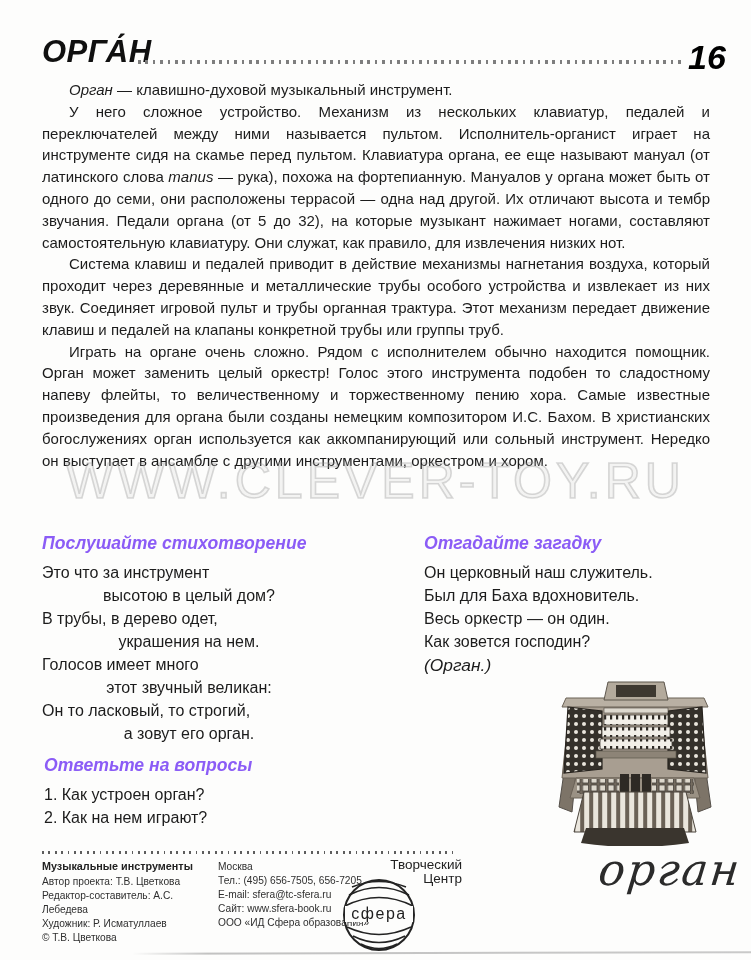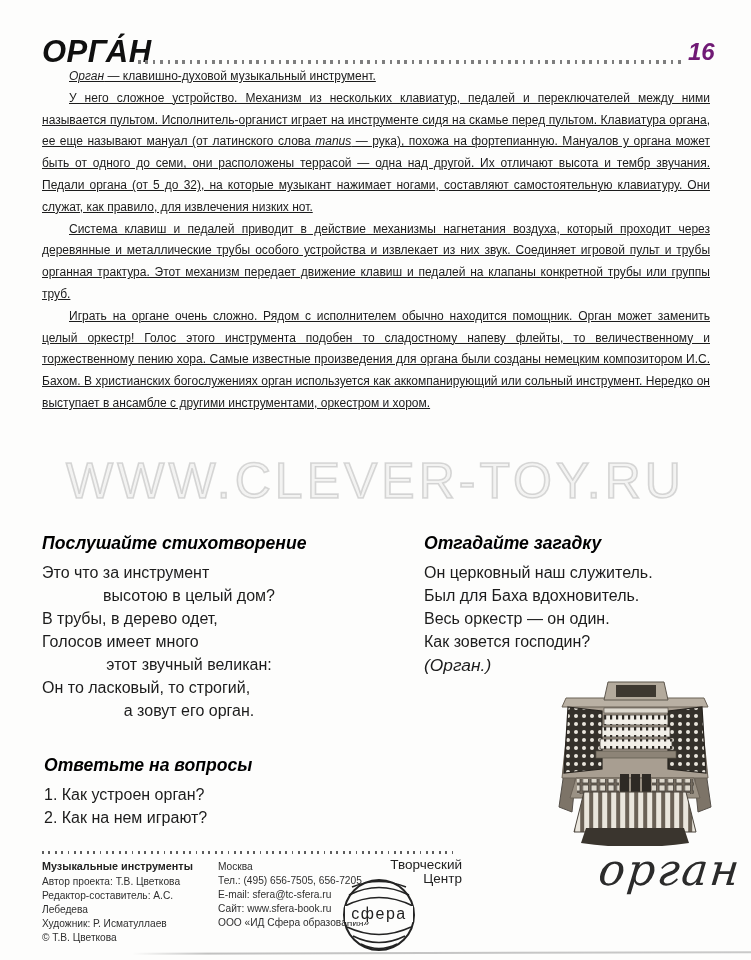--- a/index.html
+++ b/index.html
@@ -12,42 +12,42 @@
   .masthead h1{
     position:absolute; left:42px; top:34px; margin:0;
     font-size:31px; font-style:italic; font-weight:bold; letter-spacing:.5px; color:#101010;
   }
   .leader{
     position:absolute; left:138px; top:60px; width:546px; height:4px;
     background-image:repeating-linear-gradient(to right,#7e7e7e 0 2.6px,transparent 2.6px 7.4px);
   }
   .pagenum{
     position:absolute; left:688px; top:38px;
-    font-size:24px; font-style:italic; font-weight:bold; color:#701a75;
+    font-size:34px; font-style:italic; font-weight:bold; color:#000000;
   }
   
   .article{
-    position:absolute; left:42px; top:66px; width:668px;
-    font-size:12px; line-height:21.8px; text-align:justify;text-decoration:underline;
+    position:absolute; left:42px; top:79px; width:668px;
+    font-size:15px; line-height:21.8px; text-align:justify;
   }
   .article p{margin:0; text-indent:27px;}
   .article .it{font-style:italic;}
   
   .watermark{
     position:absolute; left:0; top:452px; width:751px; text-align:center;
     font-size:50px; font-weight:normal; letter-spacing:4px;
     color:rgba(190,190,190,0.15);
     -webkit-text-stroke:1.6px rgba(150,150,150,0.35);
     pointer-events:none; z-index:6; white-space:nowrap;
   }
   
   .poem{position:absolute; left:42px; top:533px; width:294px;}
   .riddle{position:absolute; left:424px; top:533px; width:270px;}
   .poem h2,.riddle h2,.questions h2{
-    margin:0 0 7px 0; font-size:17.6px; font-style:italic; font-weight:bold; color:#000000;
+    margin:0 0 7px 0; font-size:17.6px; font-style:italic; font-weight:bold; color:#8b5cf6;
   }
   .pline,.rline,.qitem{font-size:16px; line-height:23px;}
   .pline.indent{text-align:center;}
   .answer{font-size:17.4px; line-height:23px; font-style:italic; margin-top:1px;}
   
   .questions{position:absolute; left:44px; top:755px; width:440px;}
   
   .organ{position:absolute; left:556px; top:680px; width:158px; height:166px; margin:0;}
   .caption{
     position:absolute; left:598px; top:844px; width:144px; text-align:center;
@@ -90,20 +90,21 @@
     </main>
 
   <div class="watermark">WWW.CLEVER-TOY.RU</div>
 
   <section class="poem">
     <h2>Послушайте стихотворение</h2>
     <div id="poem-lines">
         <div class="pline">Это что за инструмент</div>
         <div class="pline indent">высотою в целый дом?</div>
         <div class="pline">В трубы, в дерево одет,</div>
+        <div class="pline indent">украшения на нем.</div>
         <div class="pline">Голосов имеет много</div>
         <div class="pline indent">этот звучный великан:</div>
         <div class="pline">Он то ласковый, то строгий,</div>
         <div class="pline indent">а зовут его орган.</div>
       </div>
   </section>
 
   <section class="riddle">
     <h2>Отгадайте загадку</h2>
     <div id="riddle-lines">

